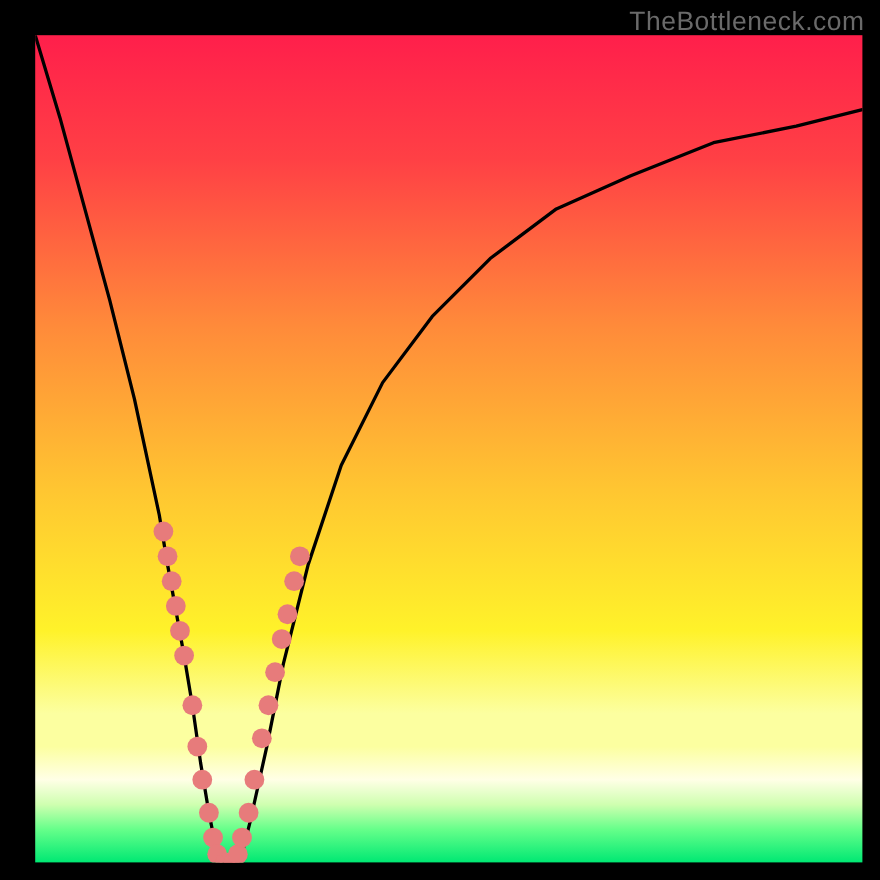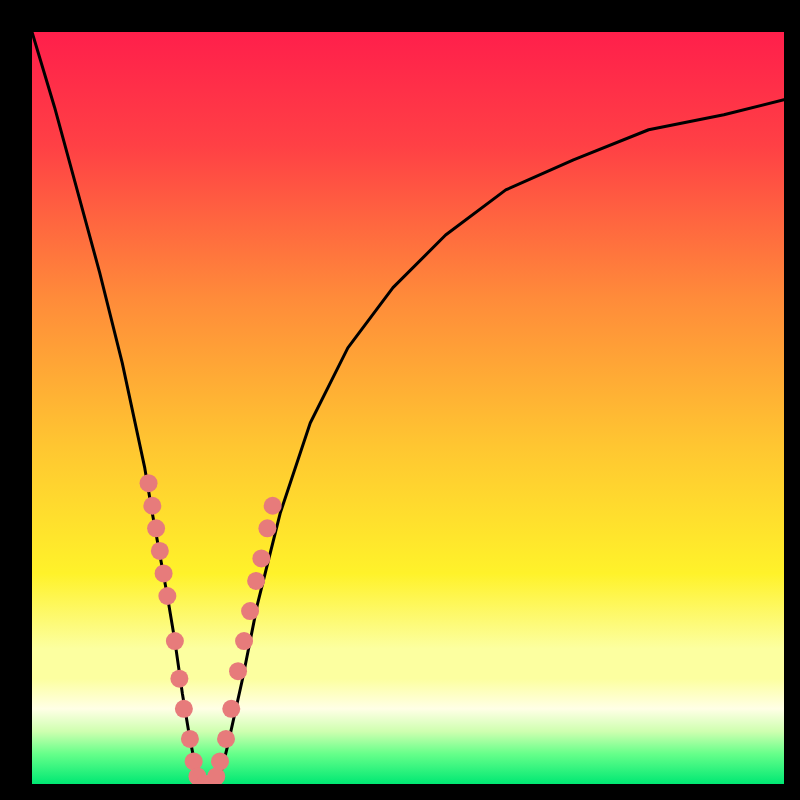--- a/index.html
+++ b/index.html
@@ -73,13 +73,14 @@
         <circle cx="206.05" cy="639.20" r="9" fill="#e77b7b"></circle>
         <circle cx="212.06" cy="609.12" r="9" fill="#e77b7b"></circle>
         <circle cx="218.08" cy="579.04" r="9" fill="#e77b7b"></circle>
         <circle cx="224.10" cy="548.96" r="9" fill="#e77b7b"></circle>
         <circle cx="229.36" cy="526.40" r="9" fill="#e77b7b"></circle>
         <circle cx="235.38" cy="496.32" r="9" fill="#e77b7b"></circle>
         <circle cx="240.64" cy="473.76" r="9" fill="#e77b7b"></circle>
       </svg>
   </div>
 
+  <div class="watermark">TheBottleneck.com</div>
 </div>
 
 </body></html>

